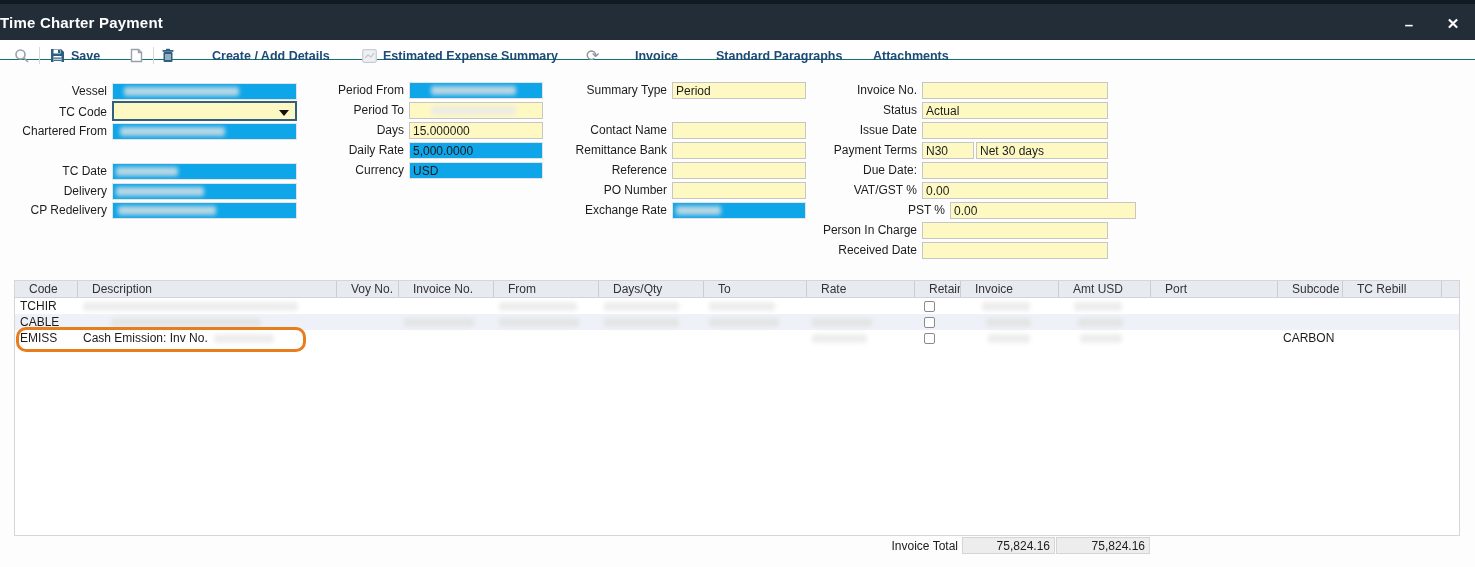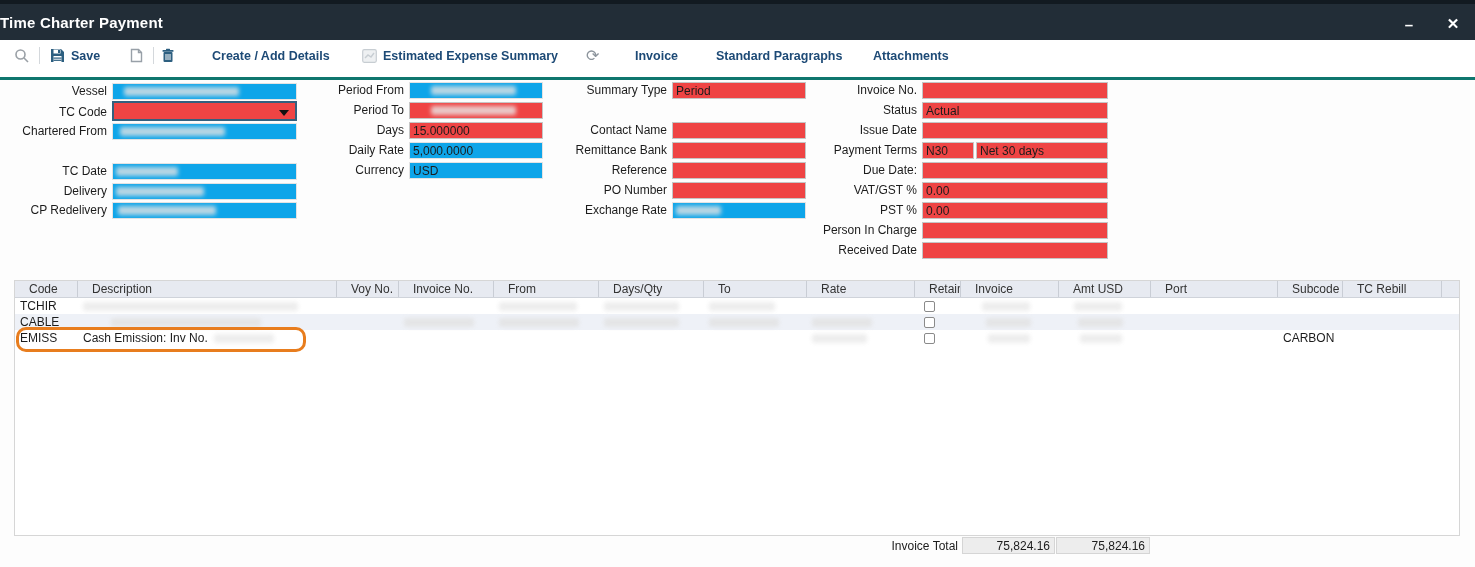--- a/index.html
+++ b/index.html
@@ -9,32 +9,32 @@
 
   
   .titlebar { position:absolute; left:0; top:0; width:100%; height:40px;
               background:#222d37; border-top:4px solid #121a21; display:flex; align-items:center; }
   .title { color:#ffffff; font-weight:bold; font-size:15px; letter-spacing:.2px; }
   .win-controls { position:absolute; right:0; top:0; height:40px; display:flex; align-items:center; }
   .win-btn { width:44px; height:36px; display:flex; align-items:center; justify-content:center;
              color:#ffffff; font-size:15px; font-weight:bold; cursor:default; }
 
   
-  .toolbar { position:absolute; left:0; top:40px; width:100%; height:40px; background:#ffffff;
-             border-bottom:3px solid #0f766e; }
+  .toolbar { position:absolute; left:0; top:40px; width:100%; height:20px; background:#ffffff;
+             border-bottom:1px solid #0f766e; }
   .tb { position:absolute; top:0; height:31px; display:flex; align-items:center; gap:6px;
         color:#1d4a76; font-weight:bold; font-size:12.5px; white-space:nowrap; }
   .tb-sep { position:absolute; top:7px; width:1px; height:17px; background:#d4d8dc; }
   .ico { display:inline-flex; align-items:center; justify-content:center; }
 
   
   .form-area { position:absolute; left:0; top:78px; width:1475px; height:200px; }
   .fld { position:absolute; display:flex; align-items:flex-start; }
   .lbl { text-align:right; padding-right:5px; padding-top:1px; color:#1c1c1c; white-space:nowrap; }
-  .box { height:17px; border:1px solid #c6c6c6; background:#ef4444; padding:0 3px;
+  .box { height:17px; border:1px solid #c6c6c6; background:#fef9c3; padding:0 3px;
          display:flex; align-items:center; overflow:hidden; position:relative; }
   .box.ro { background:#0ea5e9; border-color:#e3e3e3; }
   .box.right { }
   .c1 .lbl{width:108px} .c1 .box{width:185px}
   .c2 .lbl{width:109px} .c2 .box{width:134px}
   .c3 .lbl{width:112px} .c3 .box{width:134px}
   .c4 .lbl{width:142px} .c4 .box{width:186px}
   .combo { height:20px; border:2px solid #33607e; }
   .combo .arrow { position:absolute; right:6px; top:7px; width:0; height:0;
                   border-left:5px solid transparent; border-right:5px solid transparent;
@@ -276,21 +276,21 @@
     <div class="fld c4" style="left:780px; top:84px">
       <span class="lbl">Due Date:</span>
       <div class="box"></div>
     </div>
     <div class="fld c4" style="left:780px; top:104px">
       <span class="lbl">VAT/GST %</span>
       <div class="box right">
           <span>0.00</span>
         </div>
     </div>
-    <div class="fld c4" style="left:780px; top:124px">
+    <div class="fld c4" style="left:808px; top:124px">
       <span class="lbl">PST %</span>
       <div class="box right">
           <span>0.00</span>
         </div>
     </div>
     <div class="fld c4" style="left:780px; top:144px">
       <span class="lbl">Person In Charge</span>
       <div class="box"></div>
     </div>
     <div class="fld c4" style="left:780px; top:164px">

